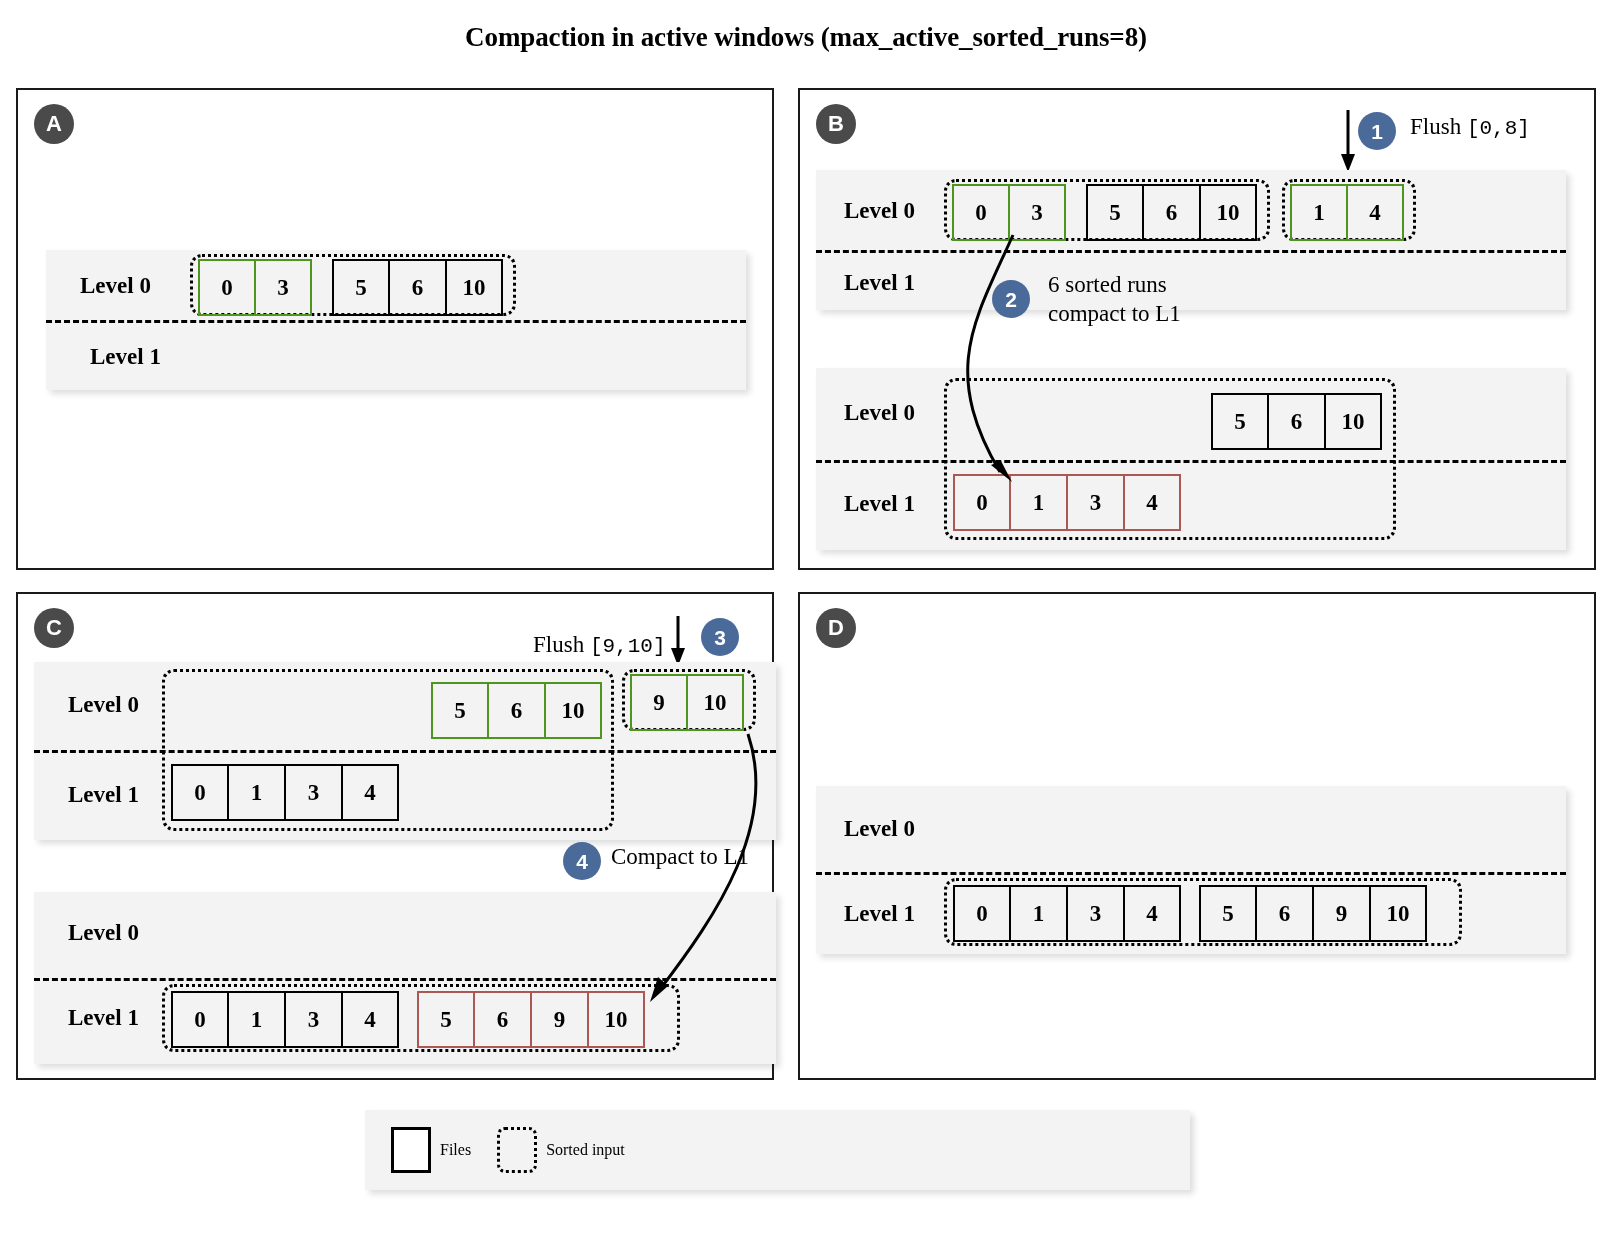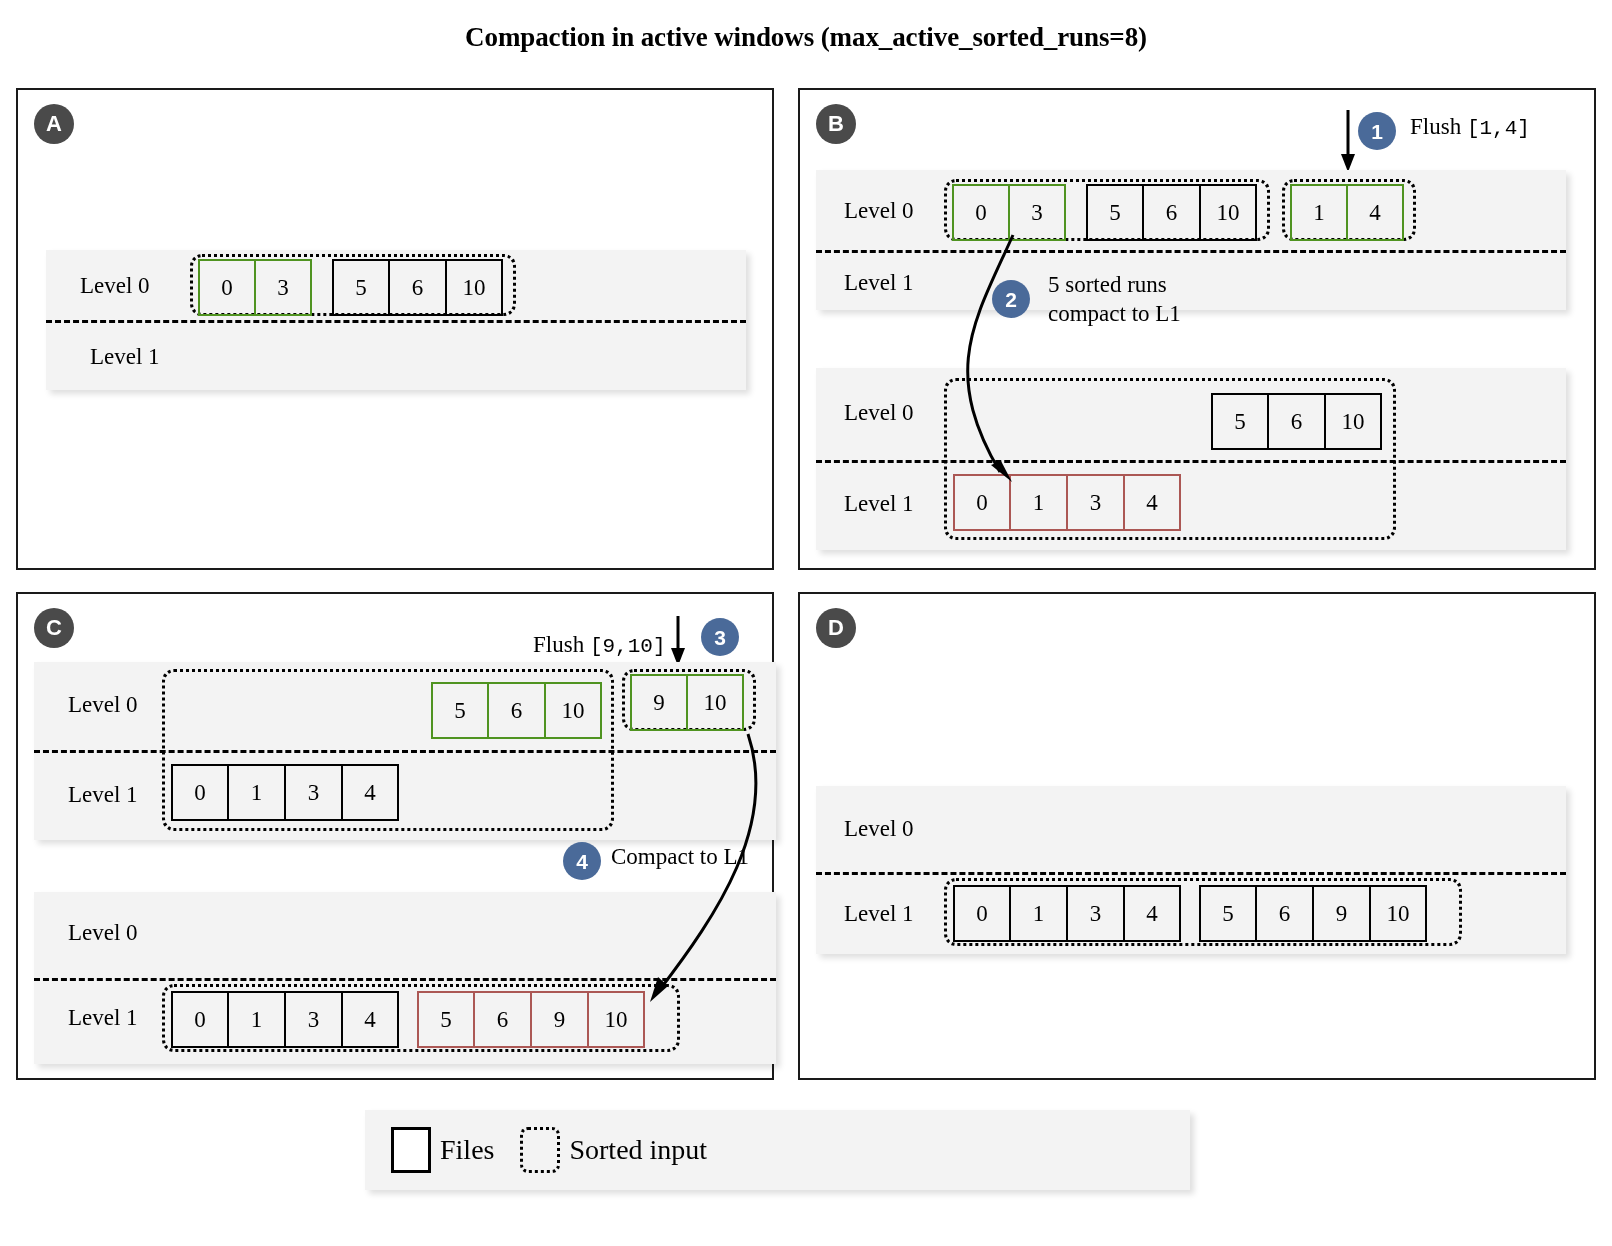--- a/index.html
+++ b/index.html
@@ -57,20 +57,21 @@
     justify-content: center;
     line-height: 1;
   }
 
   
   .lsm {
     position: absolute;
     background: #f3f3f3;
     box-shadow: 4px 4px 6px rgba(0,0,0,0.13);
     box-sizing: border-box;
+    font-weight: bold;
   }
   .lsm-sep {
     position: absolute;
     left: 0;
     width: 100%;
     border-top: 3px dashed #000000;
     height: 0;
   }
   .level-label {
     position: absolute;
@@ -166,21 +167,21 @@
   .legend-swatch {
     width: 40px;
     height: 46px;
     box-sizing: border-box;
     margin-right: 9px;
   }
   .sw-files   { border: 3px solid #000000; background: #ffffff; }
   .sw-runs    { border: 3px dotted #000000; border-radius: 8px; background: transparent; }
   .sw-input   { border: 3px solid #7aaa55; background: transparent; }
   .sw-output  { border: 3px solid #c07f7c; background: transparent; }
-  .legend-text { font-size: 28px; white-space: nowrap; }
+  .legend-text { font-size: 16px; white-space: nowrap; }
 </style>
 </head>
 <body>
 
 <div class="title">Compaction in active windows (max_active_sorted_runs=8)</div>
 
 <div class="panel" id="panel-a">
   <div class="panel-badge">A</div>
 
   <div class="lsm" style="left:28px; top:160px; width:700px; height:140px;">
@@ -205,21 +206,21 @@
 <div class="panel" id="panel-b">
   <div class="panel-badge">B</div>
 
   <svg class="overlay" width="798" height="482">
     <line x1="548" y1="20" x2="548" y2="72" stroke="#000" stroke-width="3"></line>
     <polygon points="548,82 541,64 555,64" fill="#000"></polygon>
   </svg>
   <div class="step" style="left:558px; top:22px;">1</div>
   <div class="annot" style="left:610px; top:22px;">
     <span>Flush</span>
-    <span class="mono">[1,4]</span>
+    <span class="mono">[0,8]</span>
   </div>
 
   <div class="lsm" style="left:16px; top:80px; width:750px; height:140px;">
     <div class="lsm-sep" style="top:80px;"></div>
     <div class="level-label" style="left:28px; top:28px;">Level 0</div>
     <div class="level-label" style="left:28px; top:100px;">Level 1</div>
 
     <div class="run" style="left:128px; top:9px; width:326px; height:62px;">
       <div class="filegroup green" style="left:5px; top:2px;">
         <div class="cell">0</div>
@@ -235,21 +236,21 @@
     <div class="run" style="left:466px; top:9px; width:134px; height:62px;">
       <div class="filegroup green" style="left:5px; top:2px;">
         <div class="cell">1</div>
         <div class="cell">4</div>
       </div>
     </div>
   </div>
 
   <div class="step" style="left:192px; top:190px;">2</div>
   <div class="annot" style="left:248px; top:180px;">
-    <span>5 sorted runs</span><br>
+    <span>6 sorted runs</span><br>
     <span>compact to L1</span>
   </div>
 
   <div class="lsm" style="left:16px; top:278px; width:750px; height:182px;">
     <div class="lsm-sep" style="top:92px;"></div>
     <div class="level-label" style="left:28px; top:32px;">Level 0</div>
     <div class="level-label" style="left:28px; top:123px;">Level 1</div>
 
     <div class="run" style="left:128px; top:10px; width:452px; height:162px;">
       <div class="filegroup black" style="left:264px; top:12px;">

